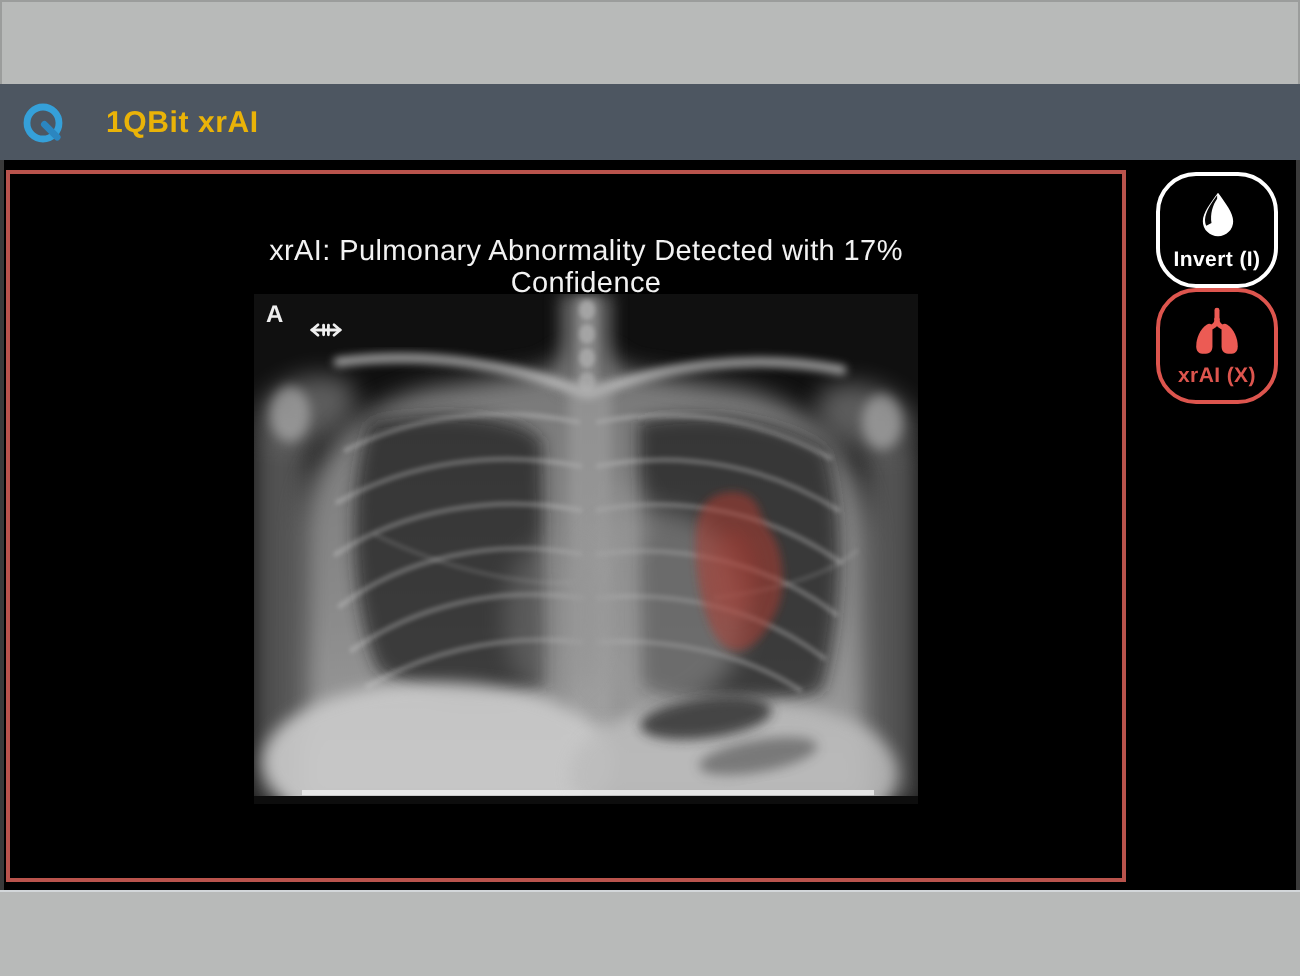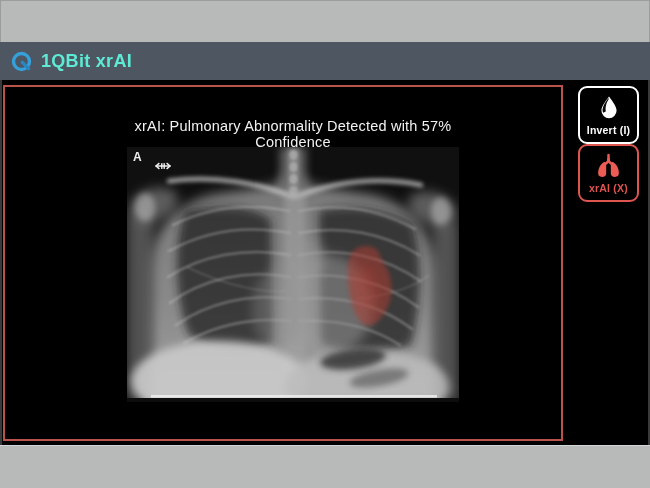--- a/index.html
+++ b/index.html
@@ -8,30 +8,30 @@
     background:var(--bezel,#b8bab9);
     font-family:"Liberation Sans",sans-serif;
     box-shadow:inset 0 0 0 1px #9b9d9c, inset 0 -3px 0 #8f9291;
   }
   .app{position:absolute;left:0;top:42px;width:650px;height:403px;background:#000;
        box-shadow:inset 2px 0 0 #3a3a3a, inset -2px 0 0 #3a3a3a;}
   .bezel-bottom{position:absolute;left:0;top:445px;width:650px;height:43px;
        background:var(--bezel,#b8bab9);border-top:1px solid #d3d7da;box-sizing:border-box;}
   .header{position:absolute;left:0;top:0;width:650px;height:38px;background:var(--header-bg,#4d5661);
        display:flex;align-items:center;padding-left:10px;box-sizing:border-box;}
-  .brand-title{color:#5eead4;font-weight:bold;font-size:18px;margin-left:8px;letter-spacing:.3px;}
+  .brand-title{color:#eab308;font-weight:bold;font-size:15px;margin-left:20px;letter-spacing:.3px;}
   .panel{position:absolute;left:3px;top:43px;width:560px;height:356px;box-sizing:border-box;
        border:2px solid var(--panel-border,#b9534c);background:#000;}
   .viewer-title{position:absolute;left:127px;top:76px;width:332px;text-align:center;
        color:var(--title-text,#f2f2f2);font-size:14.5px;font-weight:400;letter-spacing:.2px;}
   .xray{position:absolute;left:127px;top:105px;width:332px;height:255px;background:#101010;}
   .xray svg.scene{position:absolute;left:0;top:0;}
   .marker-a{position:absolute;left:6px;top:3px;color:#eeeeee;font-size:12px;font-weight:bold;}
   .measure{position:absolute;left:27px;top:10px;}
-  .tool-btn{position:absolute;left:578px;width:61px;height:58px;border-radius:9px;background:#000;
+  .tool-btn{position:absolute;left:578px;width:61px;height:58px;border-radius:20px;background:#000;
        display:flex;flex-direction:column;align-items:center;justify-content:center;gap:4px;
        box-sizing:border-box;cursor:pointer;}
   .tool-btn .lbl{font-size:10.5px;font-weight:bold;letter-spacing:.2px;white-space:nowrap;}
   .btn-invert{top:44px;border:2px solid #ffffff;}
   .btn-invert .lbl{color:#ffffff;}
   .btn-xrai{top:102px;border:2px solid var(--accent-red,#dd554e);}
   .btn-xrai .lbl{color:var(--accent-red,#dd554e);}
 </style>
 </head>
 <body>
@@ -45,21 +45,21 @@
         <svg width="23" height="23" viewBox="0 0 23 23">
           <circle cx="11.5" cy="11.5" r="8" fill="none" stroke="var(--logo-blue,#35a0d9)" stroke-width="3.4"></circle>
           <line x1="12.2" y1="12.2" x2="18.6" y2="18.6" stroke="var(--logo-blue-dark,#2b86c0)" stroke-width="3.4" stroke-linecap="round"></line>
         </svg>
       </span>
       <span class="brand-title">1QBit xrAI</span>
     </div>
 
     <div class="panel"></div>
 
-    <div class="viewer-title">xrAI: Pulmonary Abnormality Detected with 57% Confidence</div>
+    <div class="viewer-title">xrAI: Pulmonary Abnormality Detected with 17% Confidence</div>
 
     <div class="xray">
       <svg class="scene" width="332" height="255" viewBox="0 0 332 255">
         <defs>
           <filter id="b1" x="-20%" y="-20%" width="140%" height="140%">
               <feGaussianBlur stdDeviation="1"></feGaussianBlur>
             </filter>
           <filter id="b2" x="-30%" y="-30%" width="160%" height="160%">
               <feGaussianBlur stdDeviation="2"></feGaussianBlur>
             </filter>

